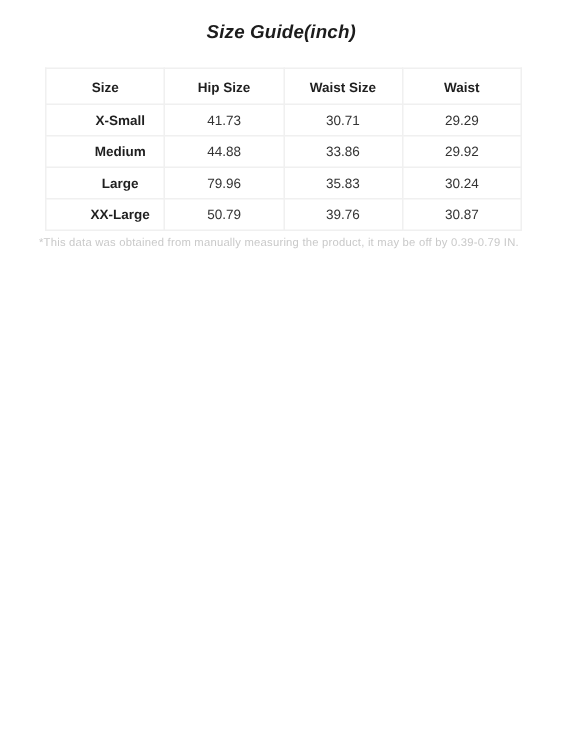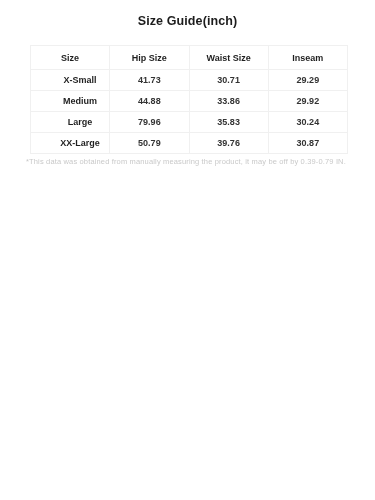--- a/index.html
+++ b/index.html
@@ -25,20 +25,21 @@
   .size-guide-title {
     position: absolute;
     top: 14px;
     left: 0;
     width: 375px;
     text-align: center;
     font-size: 12.5px;
     font-weight: bold;
     color: #1c1c1c;
     letter-spacing: 0.1px;
+    font-style: italic;
   }
 
   .size-table-wrap {
     position: absolute;
     top: 45px;
     left: 30px;
     width: 318px;
   }
 
   table.size-table {
@@ -60,21 +61,21 @@
 
   table.size-table thead th {
     height: 23px;
     font-weight: bold;
     font-size: 9px;
     color: #1f1f1f;
   }
 
   table.size-table tbody td {
     height: 20px;
-    font-weight: bold;
+    font-weight: normal;
     color: #333333;
   }
 
   table.size-table tbody td.size-label {
     font-weight: bold;
     color: #1f1f1f;
     padding-left: 20px;
   }
 
   .size-note {
@@ -95,21 +96,21 @@
 
   <div class="size-guide-title">Size Guide(inch)</div>
 
   <div class="size-table-wrap">
     <table class="size-table">
       <thead>
         <tr>
           <th>Size</th>
           <th>Hip Size</th>
           <th>Waist Size</th>
-          <th>Inseam</th>
+          <th>Waist</th>
         </tr>
       </thead>
       <tbody>
         <tr>
           <td class="size-label">X-Small</td>
           <td>41.73</td>
           <td>30.71</td>
           <td>29.29</td>
         </tr>
         <tr>

